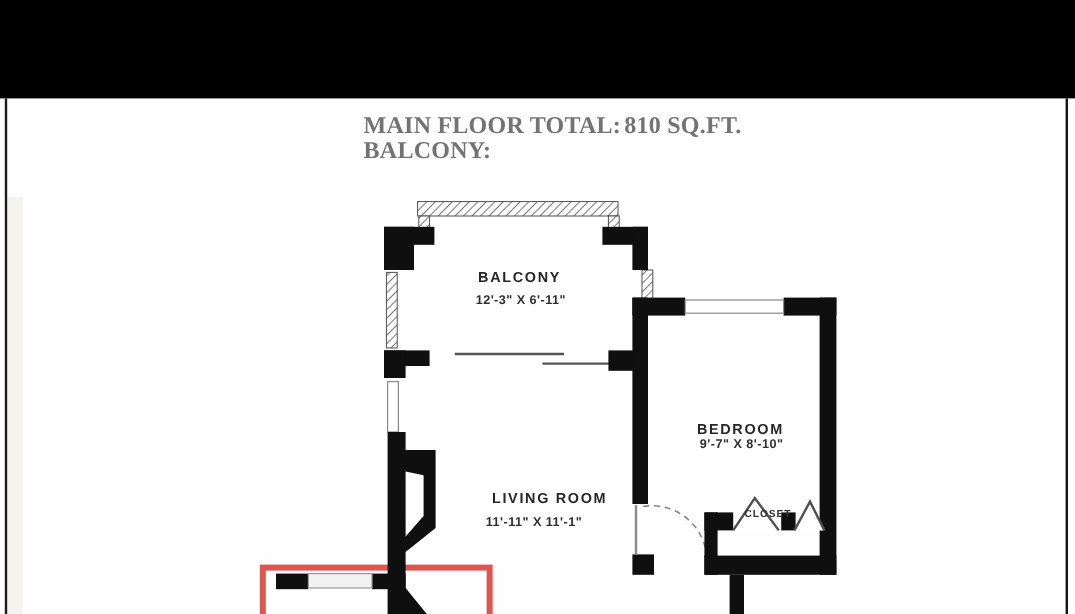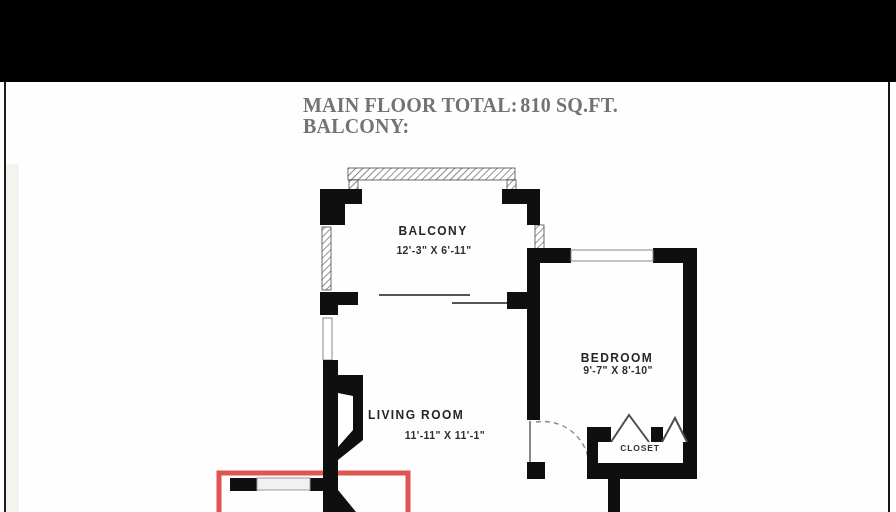--- a/index.html
+++ b/index.html
@@ -130,15 +130,15 @@
     <rect x="608" y="479" width="12" height="33"></rect>
     <polyline points="611,442 629,415 649,442" fill="#ffffff" stroke="#4f4f4f" stroke-width="2"></polyline>
     <polyline points="662,442 675,418 687,442" fill="#ffffff" stroke="#4f4f4f" stroke-width="2"></polyline>
   </g>
 </svg>
 
 <div class="room-label" style="left:433px;top:231px">BALCONY</div>
 <div class="room-dims" style="left:434px;top:250px">12'-3" X 6'-11"</div>
 <div class="room-label" style="left:617px;top:358px">BEDROOM</div>
 <div class="room-dims" style="left:618px;top:370px">9'-7" X 8'-10"</div>
-<div class="room-label" style="left:416px;top:415px">LIVING ROOM</div>
+<div class="room-label" style="left:458px;top:415px">LIVING ROOM</div>
 <div class="room-dims" style="left:445px;top:435px">11'-11" X 11'-1"</div>
-<div class="room-label closet-label" style="left:640px;top:448px">CLOSET</div>
+<div class="room-label closet-label" style="left:640px;top:428px">CLOSET</div>
 
 </body></html>

